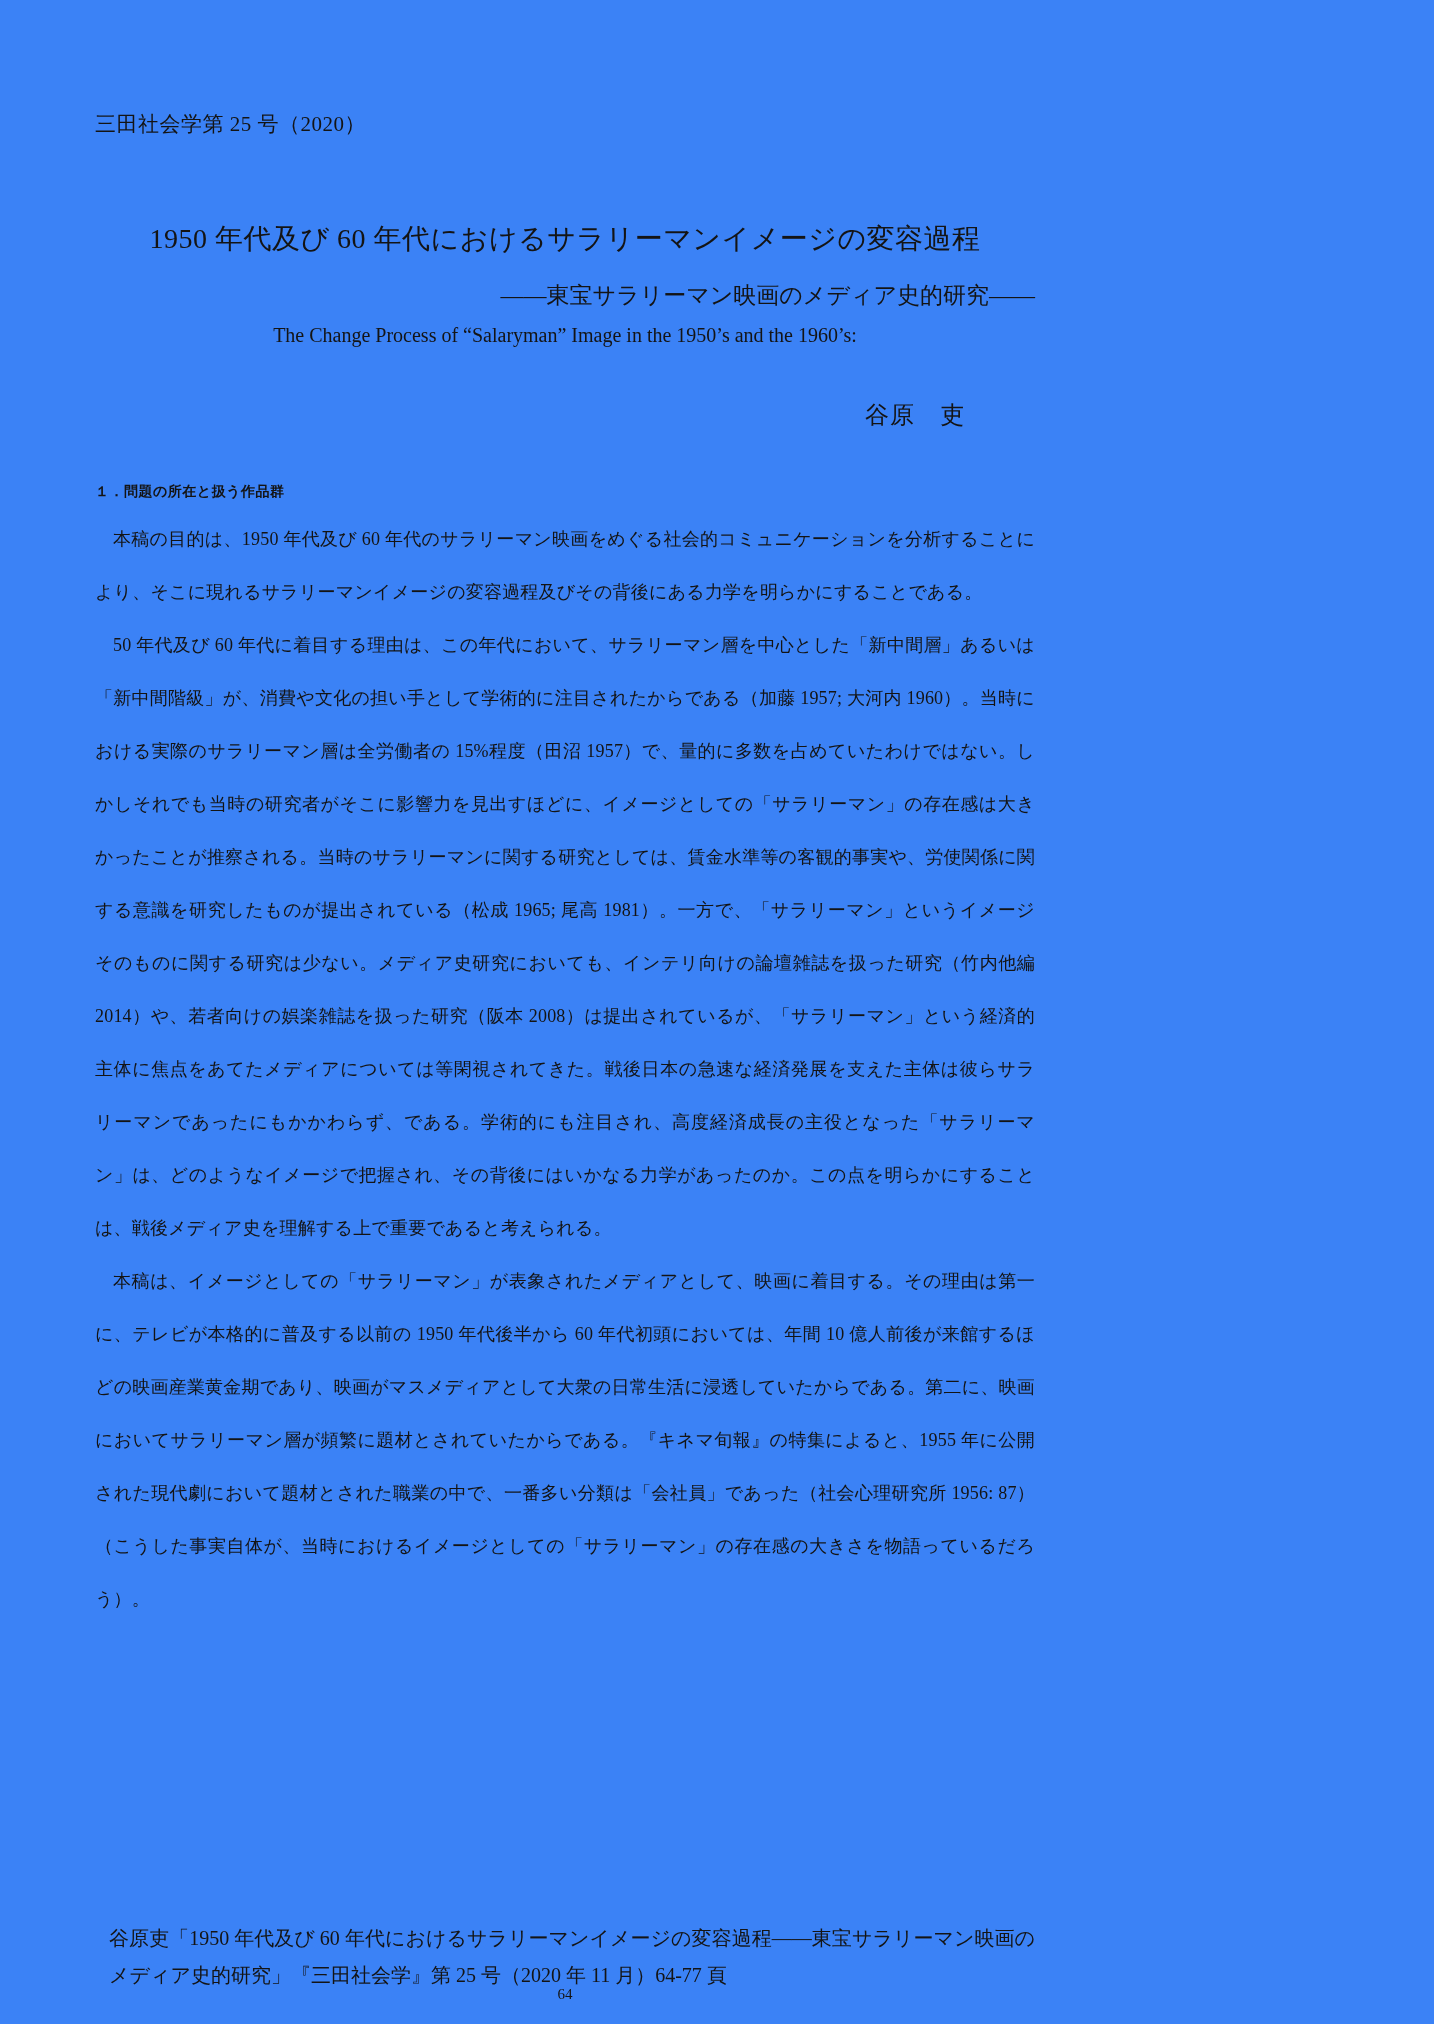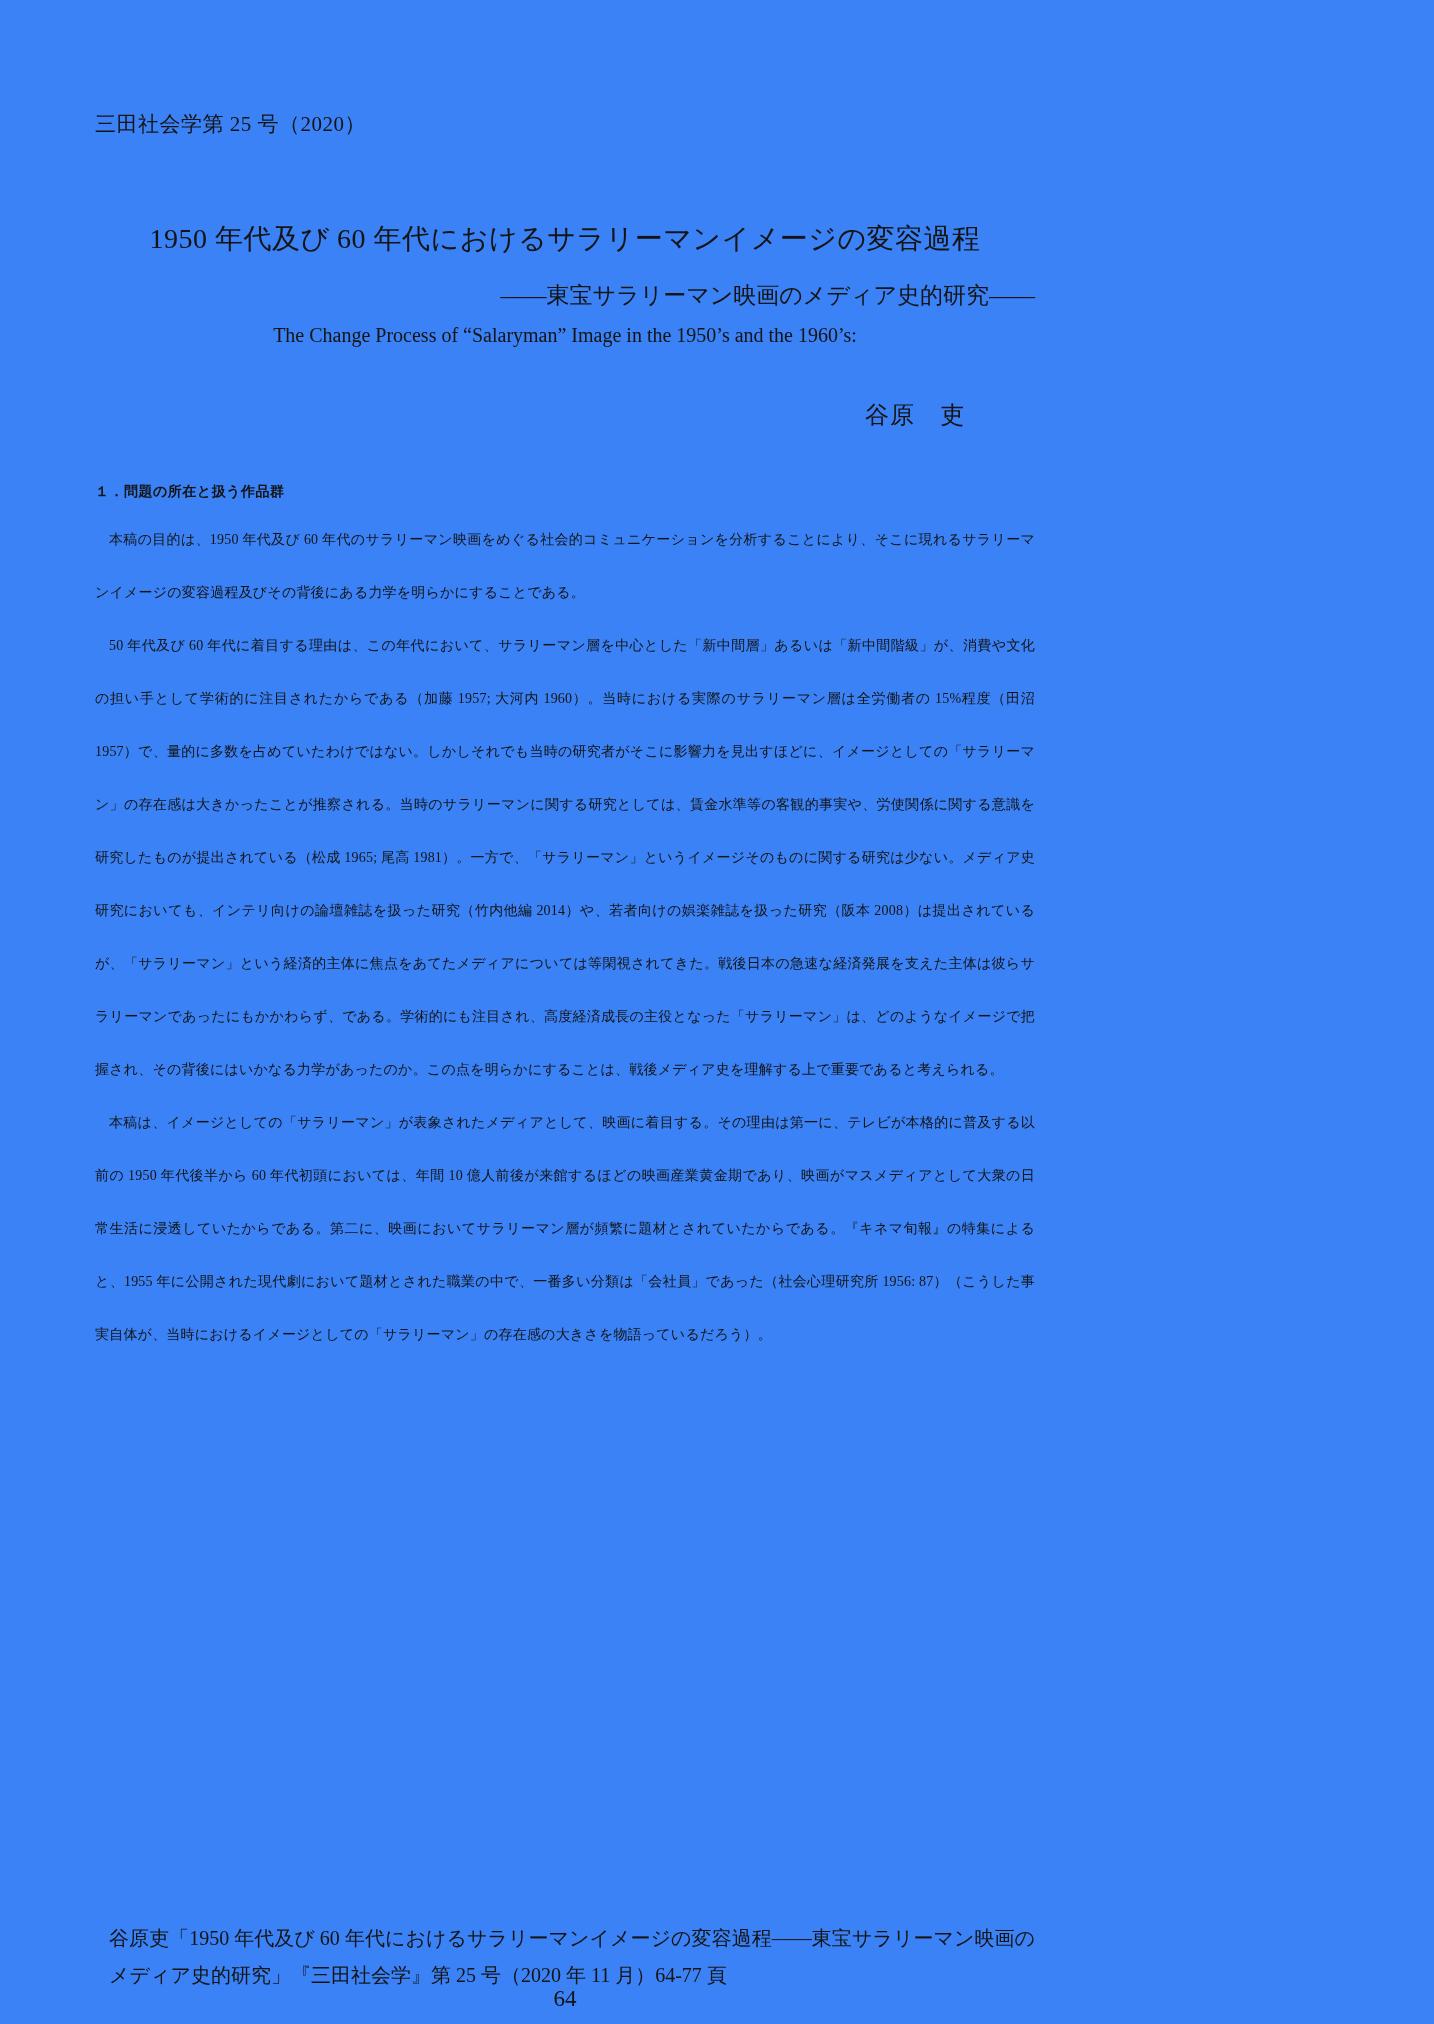--- a/index.html
+++ b/index.html
@@ -60,42 +60,42 @@
     font-size: 14px;
     font-weight: bold;
     font-family: Liberation Serif, serif;
     letter-spacing: 0.5px;
   }
   .body-text {
     margin-top: 6px;
   }
   .body-text p {
     margin: 0;
-    font-size: 14px;
+    font-size: 18px;
     line-height: 53px;
     text-align: justify;
     text-indent: 1em;
     letter-spacing: 0.2px;
   }
   .footnote {
     position: absolute;
     left: 109px;
     top: 1920px;
     width: 926px;
     font-size: 20px;
     line-height: 37px;
     text-align: justify;
   }
   .page-number {
     position: absolute;
     left: 95px;
     top: 1986px;
     width: 940px;
     text-align: center;
-    font-size: 23px;
+    font-size: 15px;
   }
 </style>
 </head>
 <body>
 
 <div class="page">
 
   <div class="column">
 
     <div class="journal-header">三田社会学第 25 号（2020）</div>

